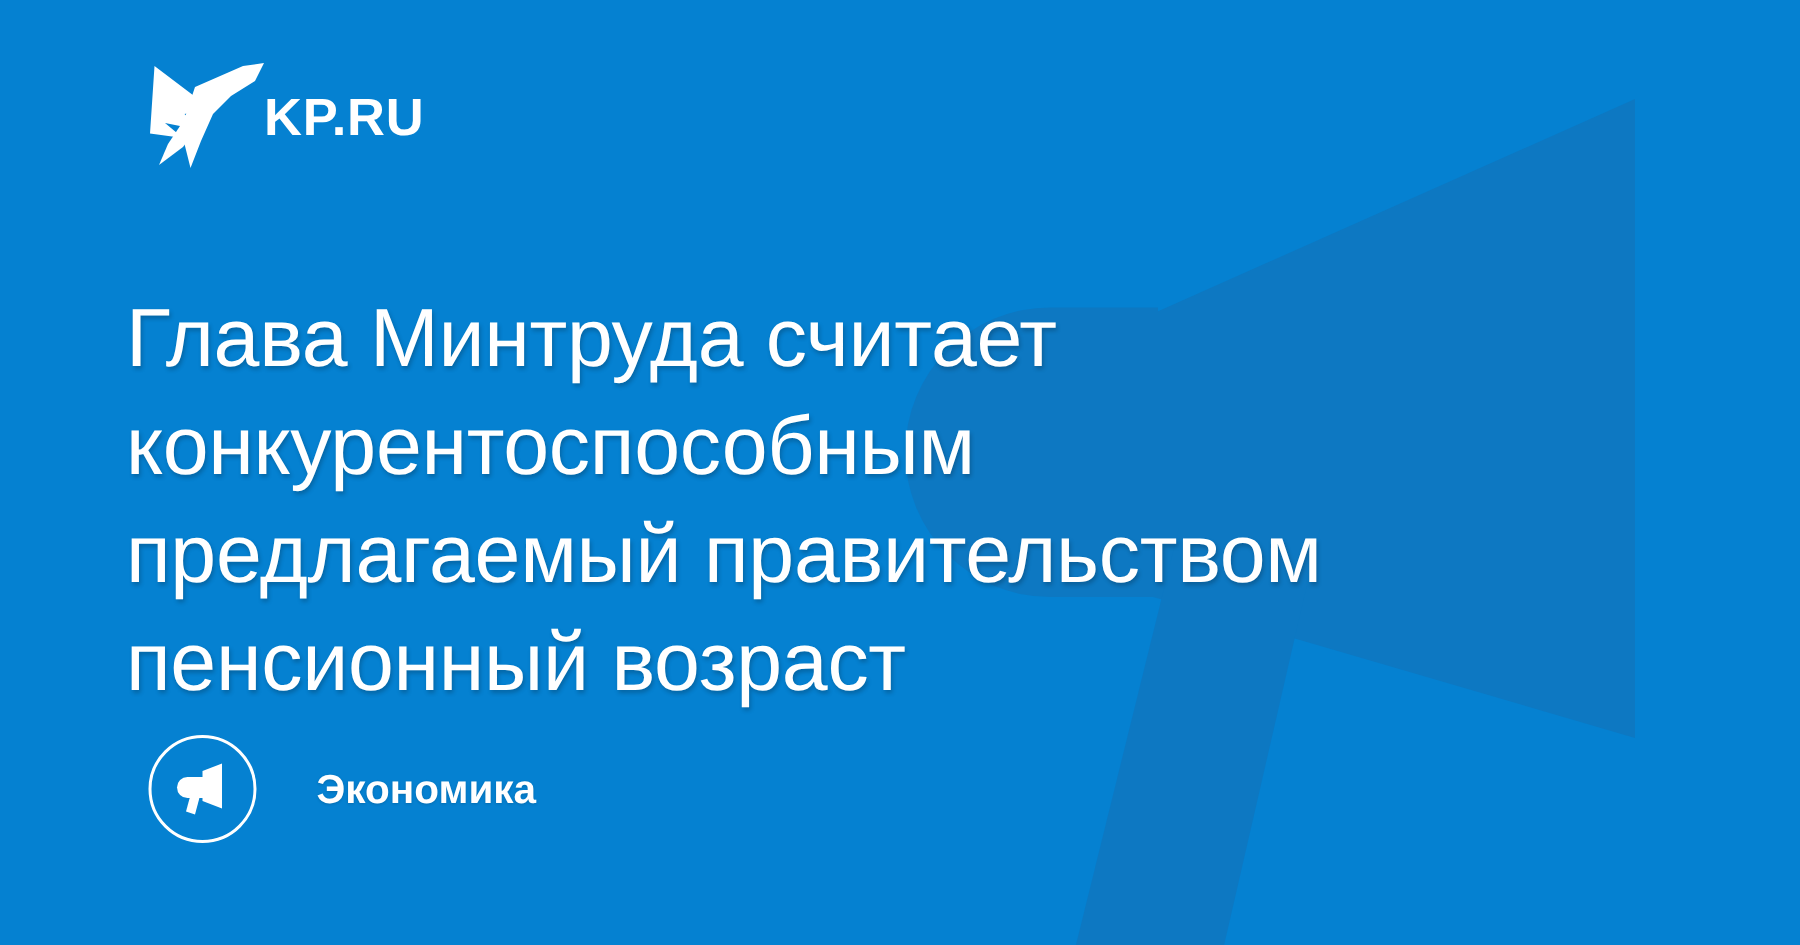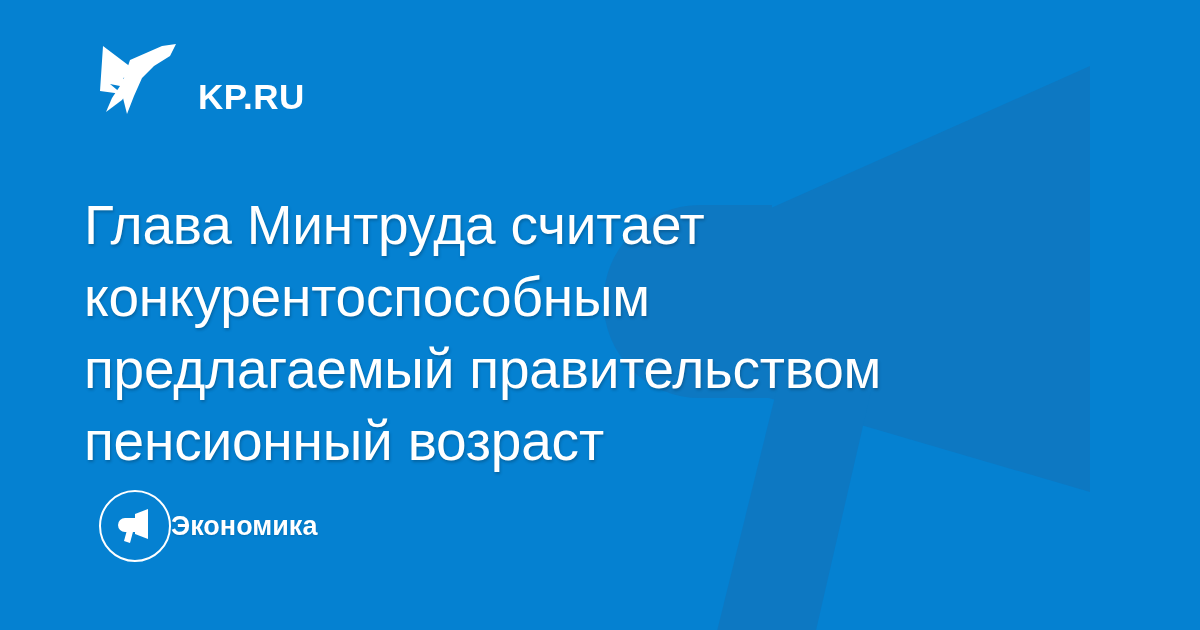--- a/index.html
+++ b/index.html
@@ -26,22 +26,21 @@
     height: 630px;
     pointer-events: none;
   }
 
   
   #brand {
     position: absolute;
     left: 100px;
     top: 40px;
     display: flex;
-    align-items: flex-end;
-    gap: 22px;
+    align-items: center;
     height: 74px;
   }
   #brand-logo {
     width: 76px;
     height: 70px;
     display: block;
     flex: 0 0 auto;
   }
   #brand-name {
     color: #ffffff;
@@ -68,20 +67,21 @@
     white-space: pre-line;
   }
 
   
   #category {
     position: absolute;
     left: 99px;
     top: 489px;
     display: flex;
     align-items: center;
+    gap: 40px;
     height: 74px;
   }
   #category-circle {
     position: relative;
     width: 72px;
     height: 72px;
     border-radius: 50%;
     border: 2px solid #ffffff;
     box-sizing: border-box;
     flex: 0 0 auto;

